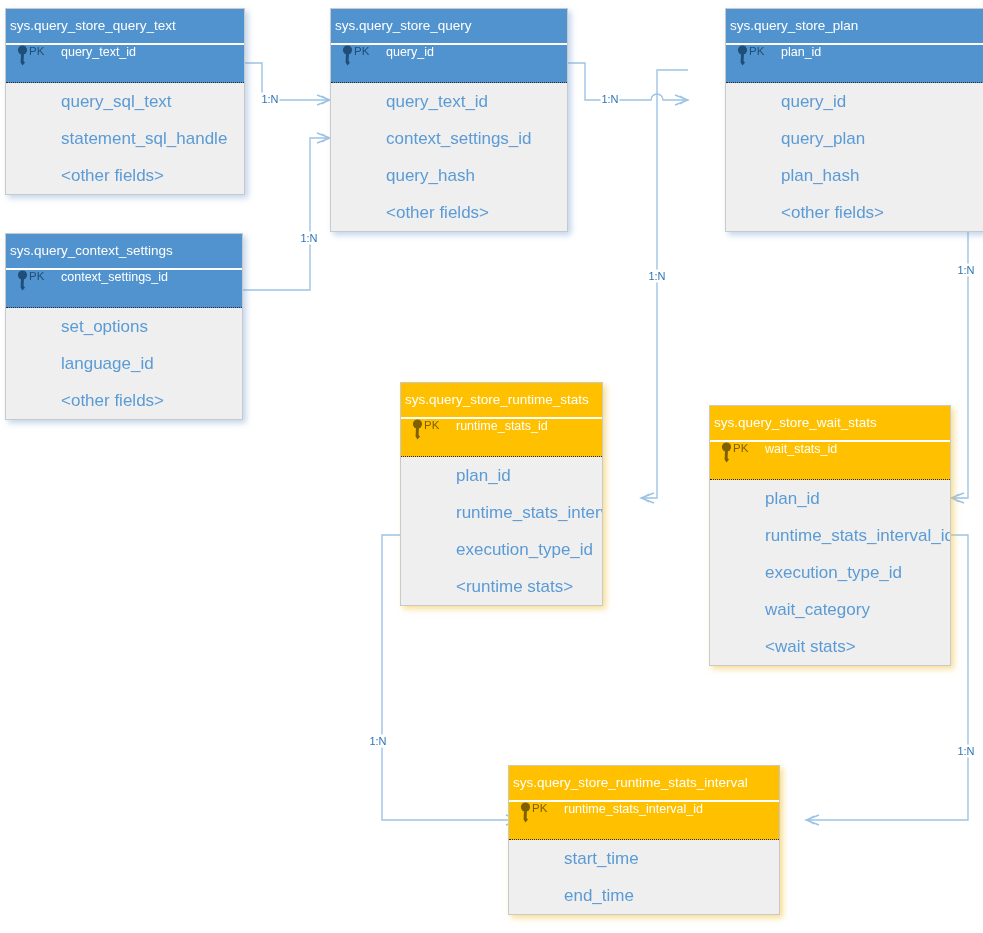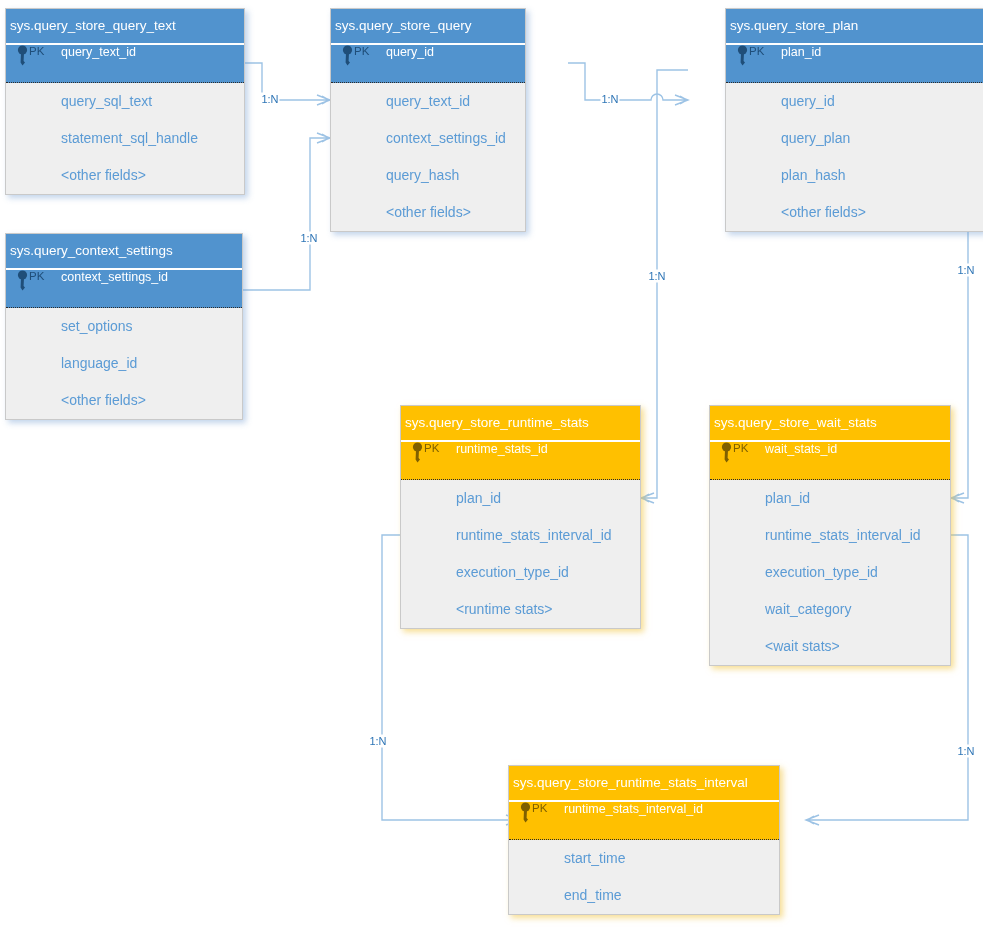--- a/index.html
+++ b/index.html
@@ -27,21 +27,21 @@
   .key-icon{width:13px;height:22px;display:inline-block;flex:0 0 13px;}
   .blue  .key-icon{color:#1F4E79;}
   .orange .key-icon{color:#7F6000;}
   .pk-badge{font-size:11.5px;width:26px;flex:0 0 26px;}
   .blue  .pk-badge{color:#1F4E79;}
   .orange .pk-badge{color:#7F6000;}
   .pk-field{margin-left:6px;}
 
   .t-body{padding:0;}
   .t-field{height:37px;line-height:37px;padding-left:55px;color:#5B9BD5;
-    font-size:14px;white-space:nowrap;overflow:hidden;}
+    font-size:17px;white-space:nowrap;overflow:hidden;}
 
   .conn-label{position:absolute;transform:translate(-50%,-50%);background:#ffffff;
     color:#2E75B6;font-size:11px;padding:0 1px;line-height:13px;}
 </style>
 </head>
 <body>
 
 <div id="canvas">
 
   <svg class="connector-layer">
@@ -79,21 +79,21 @@
       <span class="pk-badge">PK</span>
       <span class="pk-field">query_text_id</span>
     </div>
     <div class="t-body">
       <div class="t-field">query_sql_text</div>
       <div class="t-field">statement_sql_handle</div>
       <div class="t-field">&lt;other fields&gt;</div>
     </div>
   </div>
 
-  <div class="erd-table blue" style="left:330px;top:8px;width:196px">
+  <div class="erd-table blue" style="left:330px;top:8px;width:238px">
     <div class="t-title">sys.query_store_query</div>
     <div class="t-pk">
       <span class="key-icon"><svg viewBox="0 0 13 22" width="13" height="22">
             <circle cx="6.5" cy="5" r="4.6" fill="currentColor"></circle>
             <path d="M5 8 h3 l-0.4 8 1.4 1.6 -2.5 3 -1.9 -3 z" fill="currentColor"></path>
           </svg></span>
       <span class="pk-badge">PK</span>
       <span class="pk-field">query_id</span>
     </div>
     <div class="t-body">
@@ -132,21 +132,21 @@
       <span class="pk-badge">PK</span>
       <span class="pk-field">context_settings_id</span>
     </div>
     <div class="t-body">
       <div class="t-field">set_options</div>
       <div class="t-field">language_id</div>
       <div class="t-field">&lt;other fields&gt;</div>
     </div>
   </div>
 
-  <div class="erd-table orange" style="left:400px;top:405px;width:241px">
+  <div class="erd-table orange" style="left:400px;top:382px;width:203px">
     <div class="t-title">sys.query_store_runtime_stats</div>
     <div class="t-pk">
       <span class="key-icon"><svg viewBox="0 0 13 22" width="13" height="22">
             <circle cx="6.5" cy="5" r="4.6" fill="currentColor"></circle>
             <path d="M5 8 h3 l-0.4 8 1.4 1.6 -2.5 3 -1.9 -3 z" fill="currentColor"></path>
           </svg></span>
       <span class="pk-badge">PK</span>
       <span class="pk-field">runtime_stats_id</span>
     </div>
     <div class="t-body">

